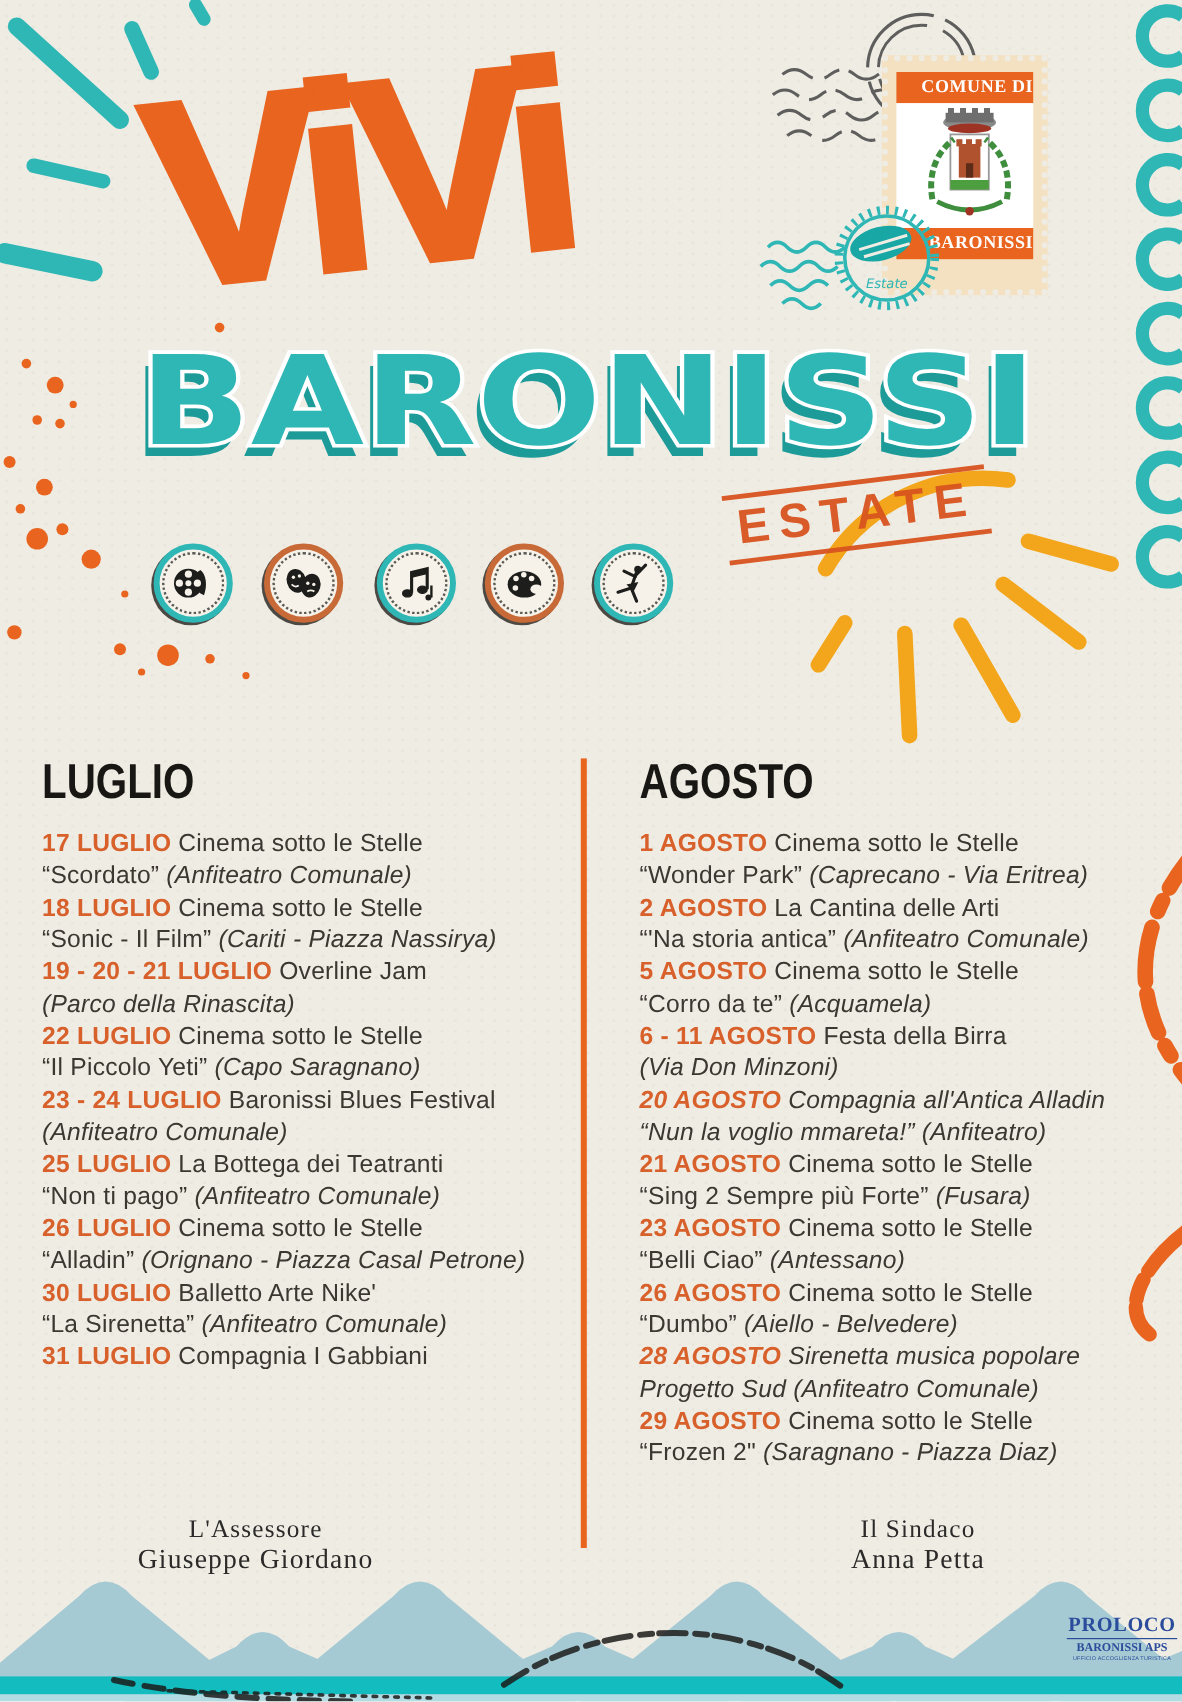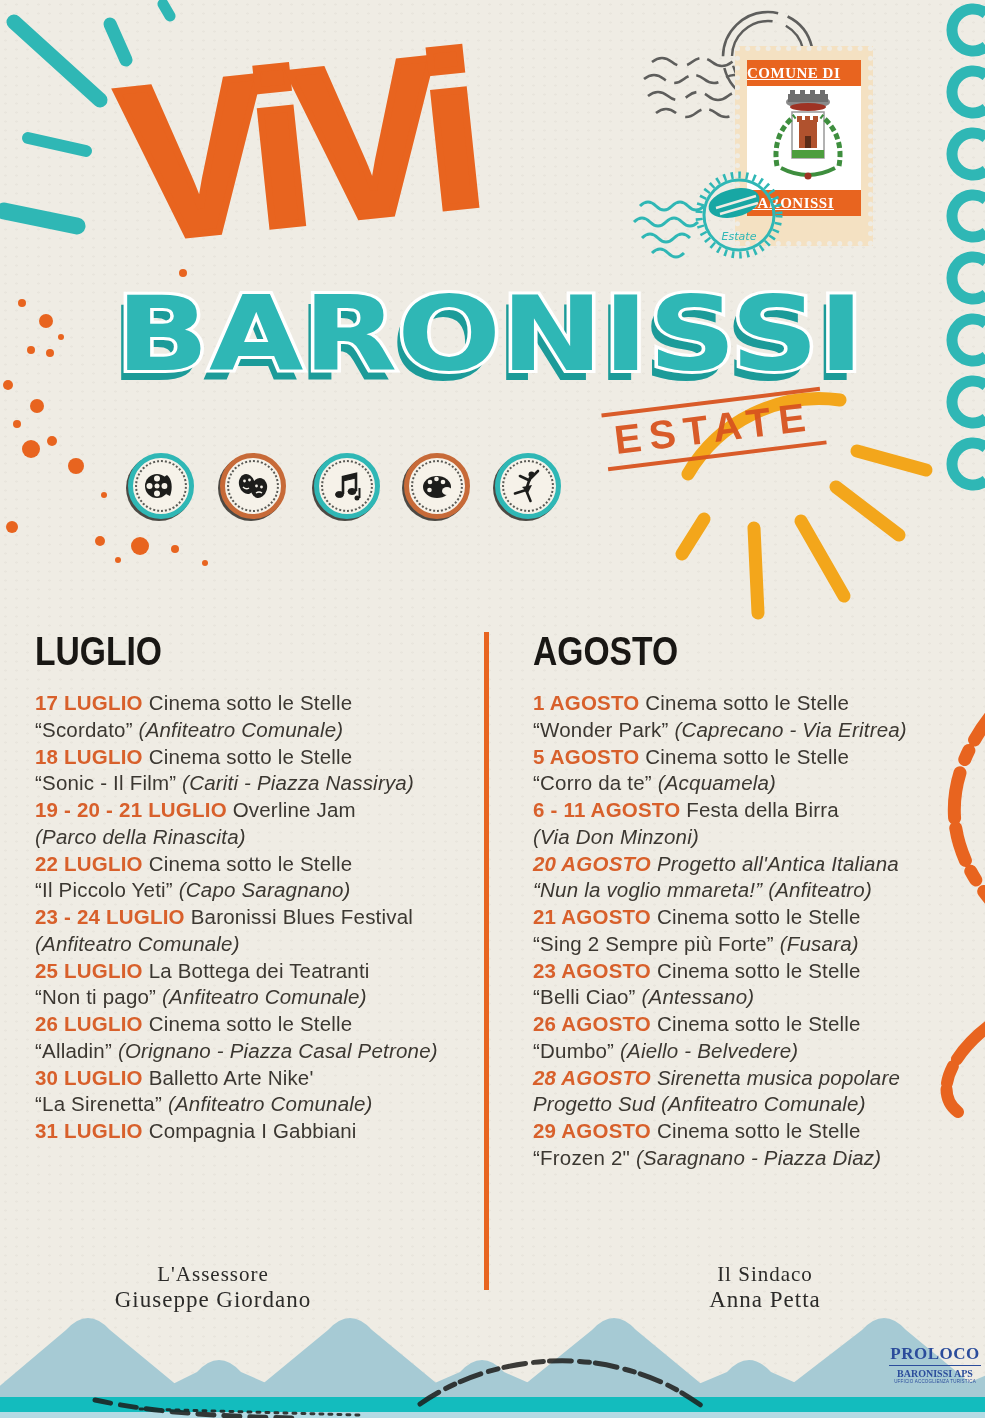--- a/index.html
+++ b/index.html
@@ -35,23 +35,23 @@
   .divider{position:absolute;left:484px;top:632px;width:5px;height:658px;
         background:var(--orange);}
   
   .sig{position:absolute;width:320px;text-align:center;color:#2B2A28;
         font-family:"Liberation Serif",serif;letter-spacing:1px;}
   .sig .role{font-size:21px;}
   .sig .name{font-size:23px;}
   
   .stamp{position:absolute;left:735px;top:46px;width:138px;height:200px;
         background:var(--stamp-cream);border:5px dotted #EFECE4;box-sizing:border-box;}
-  .stamp .band{margin:0 7px;background:var(--orange);color:#fff;text-align:left;
+  .stamp .band{margin:0 7px;background:var(--orange);color:#fff;text-align:right;
         font-family:"Liberation Serif",serif;font-weight:bold;font-size:15px;
-        line-height:26px;letter-spacing:.5px;text-decoration:underline;}
+        line-height:26px;letter-spacing:.5px;}
   .stamp .band.top{margin-top:9px;}
   .stamp .mid{margin:0 7px;height:104px;background:#fff;position:relative;}
   
   .logo{position:absolute;left:889px;top:1344px;width:92px;text-align:center;color:var(--logo-blue);}
   .logo .l1{font-family:"Liberation Serif",serif;font-weight:bold;font-size:17px;
         letter-spacing:.5px;border-bottom:1px solid var(--logo-blue);padding-bottom:1px;text-align:center;}
   .logo .l2{font-family:"Liberation Serif",serif;font-weight:bold;font-size:10px;margin-top:2px;}
   .logo .l3{font-size:4.5px;letter-spacing:.2px;}
   svg text{font-family:"DejaVu Sans","Liberation Sans",sans-serif;}
 </style>
@@ -290,29 +290,33 @@
       <div class="event">
         <div><span class="date">31 LUGLIO</span><span> Compagnia I Gabbiani</span></div>
       </div>
     </div>
   <div class="events" id="events-1" style="left:533px">
       <div class="event">
         <div><span class="date">1 AGOSTO</span><span> Cinema sotto le Stelle</span></div>
         <div><span>“Wonder Park” </span><span class="venue">(Caprecano - Via Eritrea)</span></div>
       </div>
       <div class="event">
+        <div><span class="date">2 AGOSTO</span><span> La Cantina delle Arti</span></div>
+        <div><span>“'Na storia antica” </span><span class="venue">(Anfiteatro Comunale)</span></div>
+      </div>
+      <div class="event">
         <div><span class="date">5 AGOSTO</span><span> Cinema sotto le Stelle</span></div>
         <div><span>“Corro da te” </span><span class="venue">(Acquamela)</span></div>
       </div>
       <div class="event">
         <div><span class="date">6 - 11 AGOSTO</span><span> Festa della Birra</span></div>
         <div><span class="venue">(Via Don Minzoni)</span></div>
       </div>
       <div class="event italic">
-        <div><span class="date">20 AGOSTO</span><span> Progetto all'Antica Italiana</span></div>
+        <div><span class="date">20 AGOSTO</span><span> Compagnia all'Antica Alladin</span></div>
         <div><span>“Nun la voglio mmareta!” </span><span class="venue">(Anfiteatro)</span></div>
       </div>
       <div class="event">
         <div><span class="date">21 AGOSTO</span><span> Cinema sotto le Stelle</span></div>
         <div><span>“Sing 2 Sempre più Forte” </span><span class="venue">(Fusara)</span></div>
       </div>
       <div class="event">
         <div><span class="date">23 AGOSTO</span><span> Cinema sotto le Stelle</span></div>
         <div><span>“Belli Ciao” </span><span class="venue">(Antessano)</span></div>
       </div>

